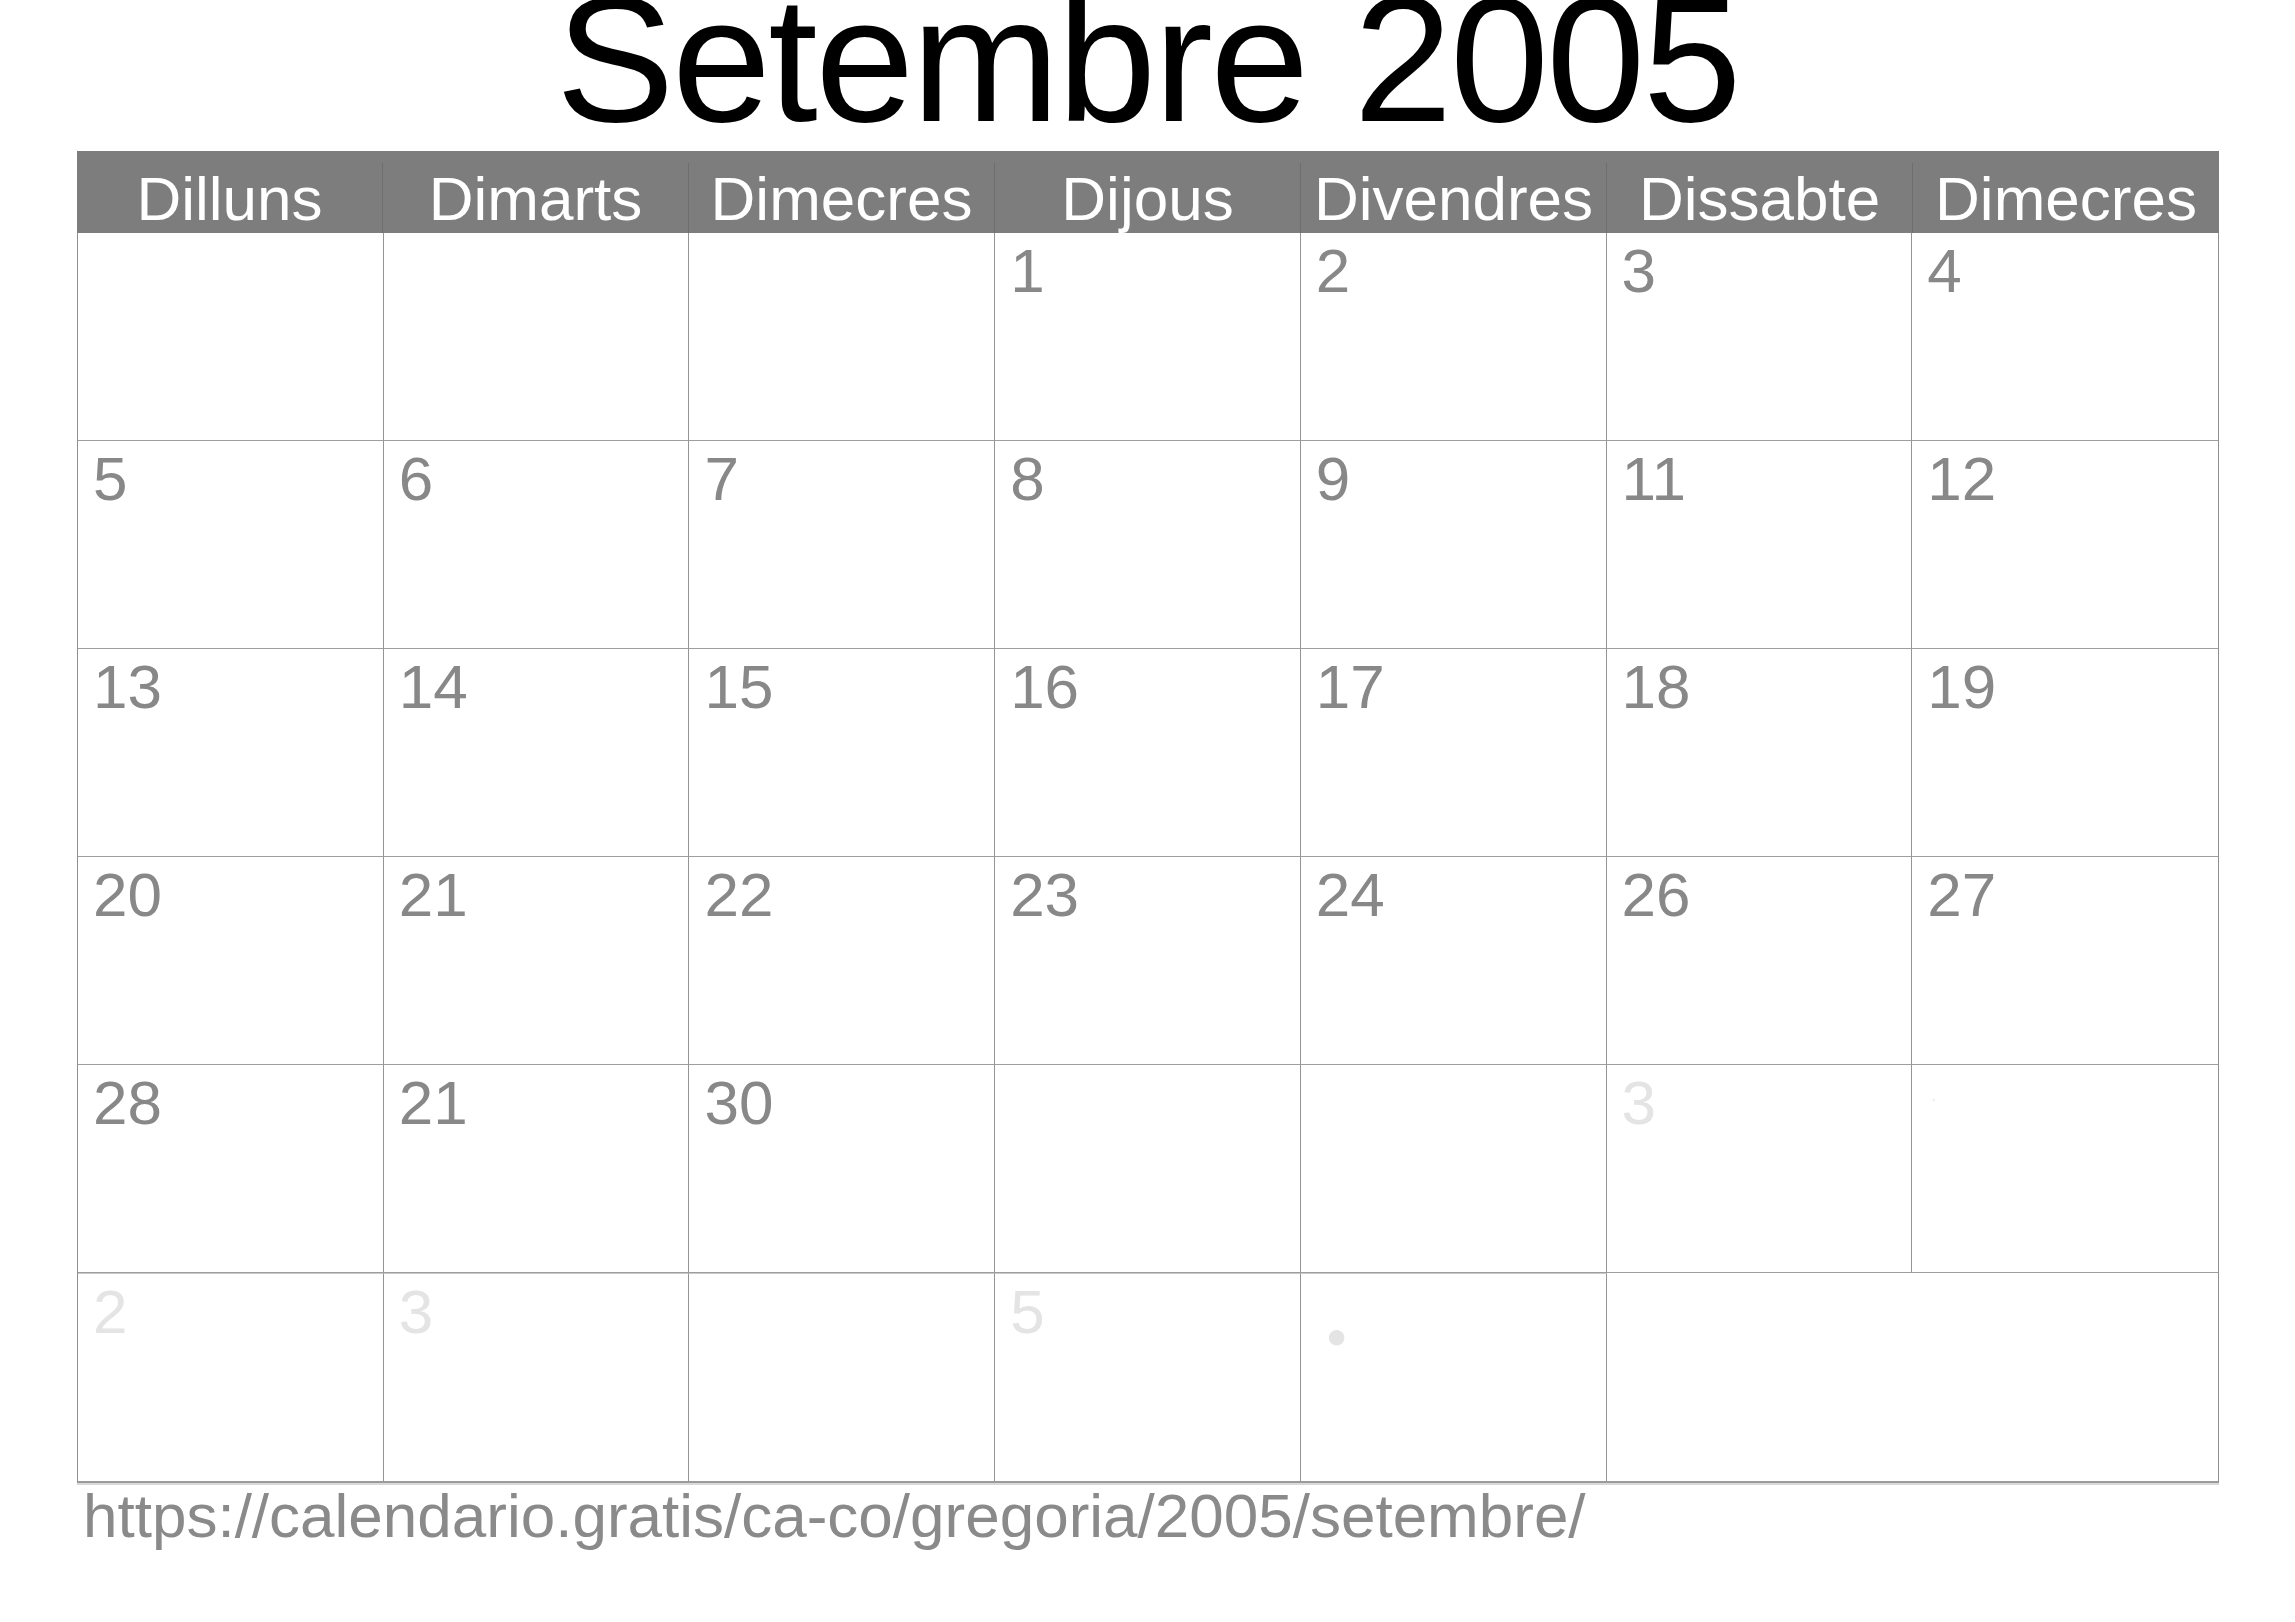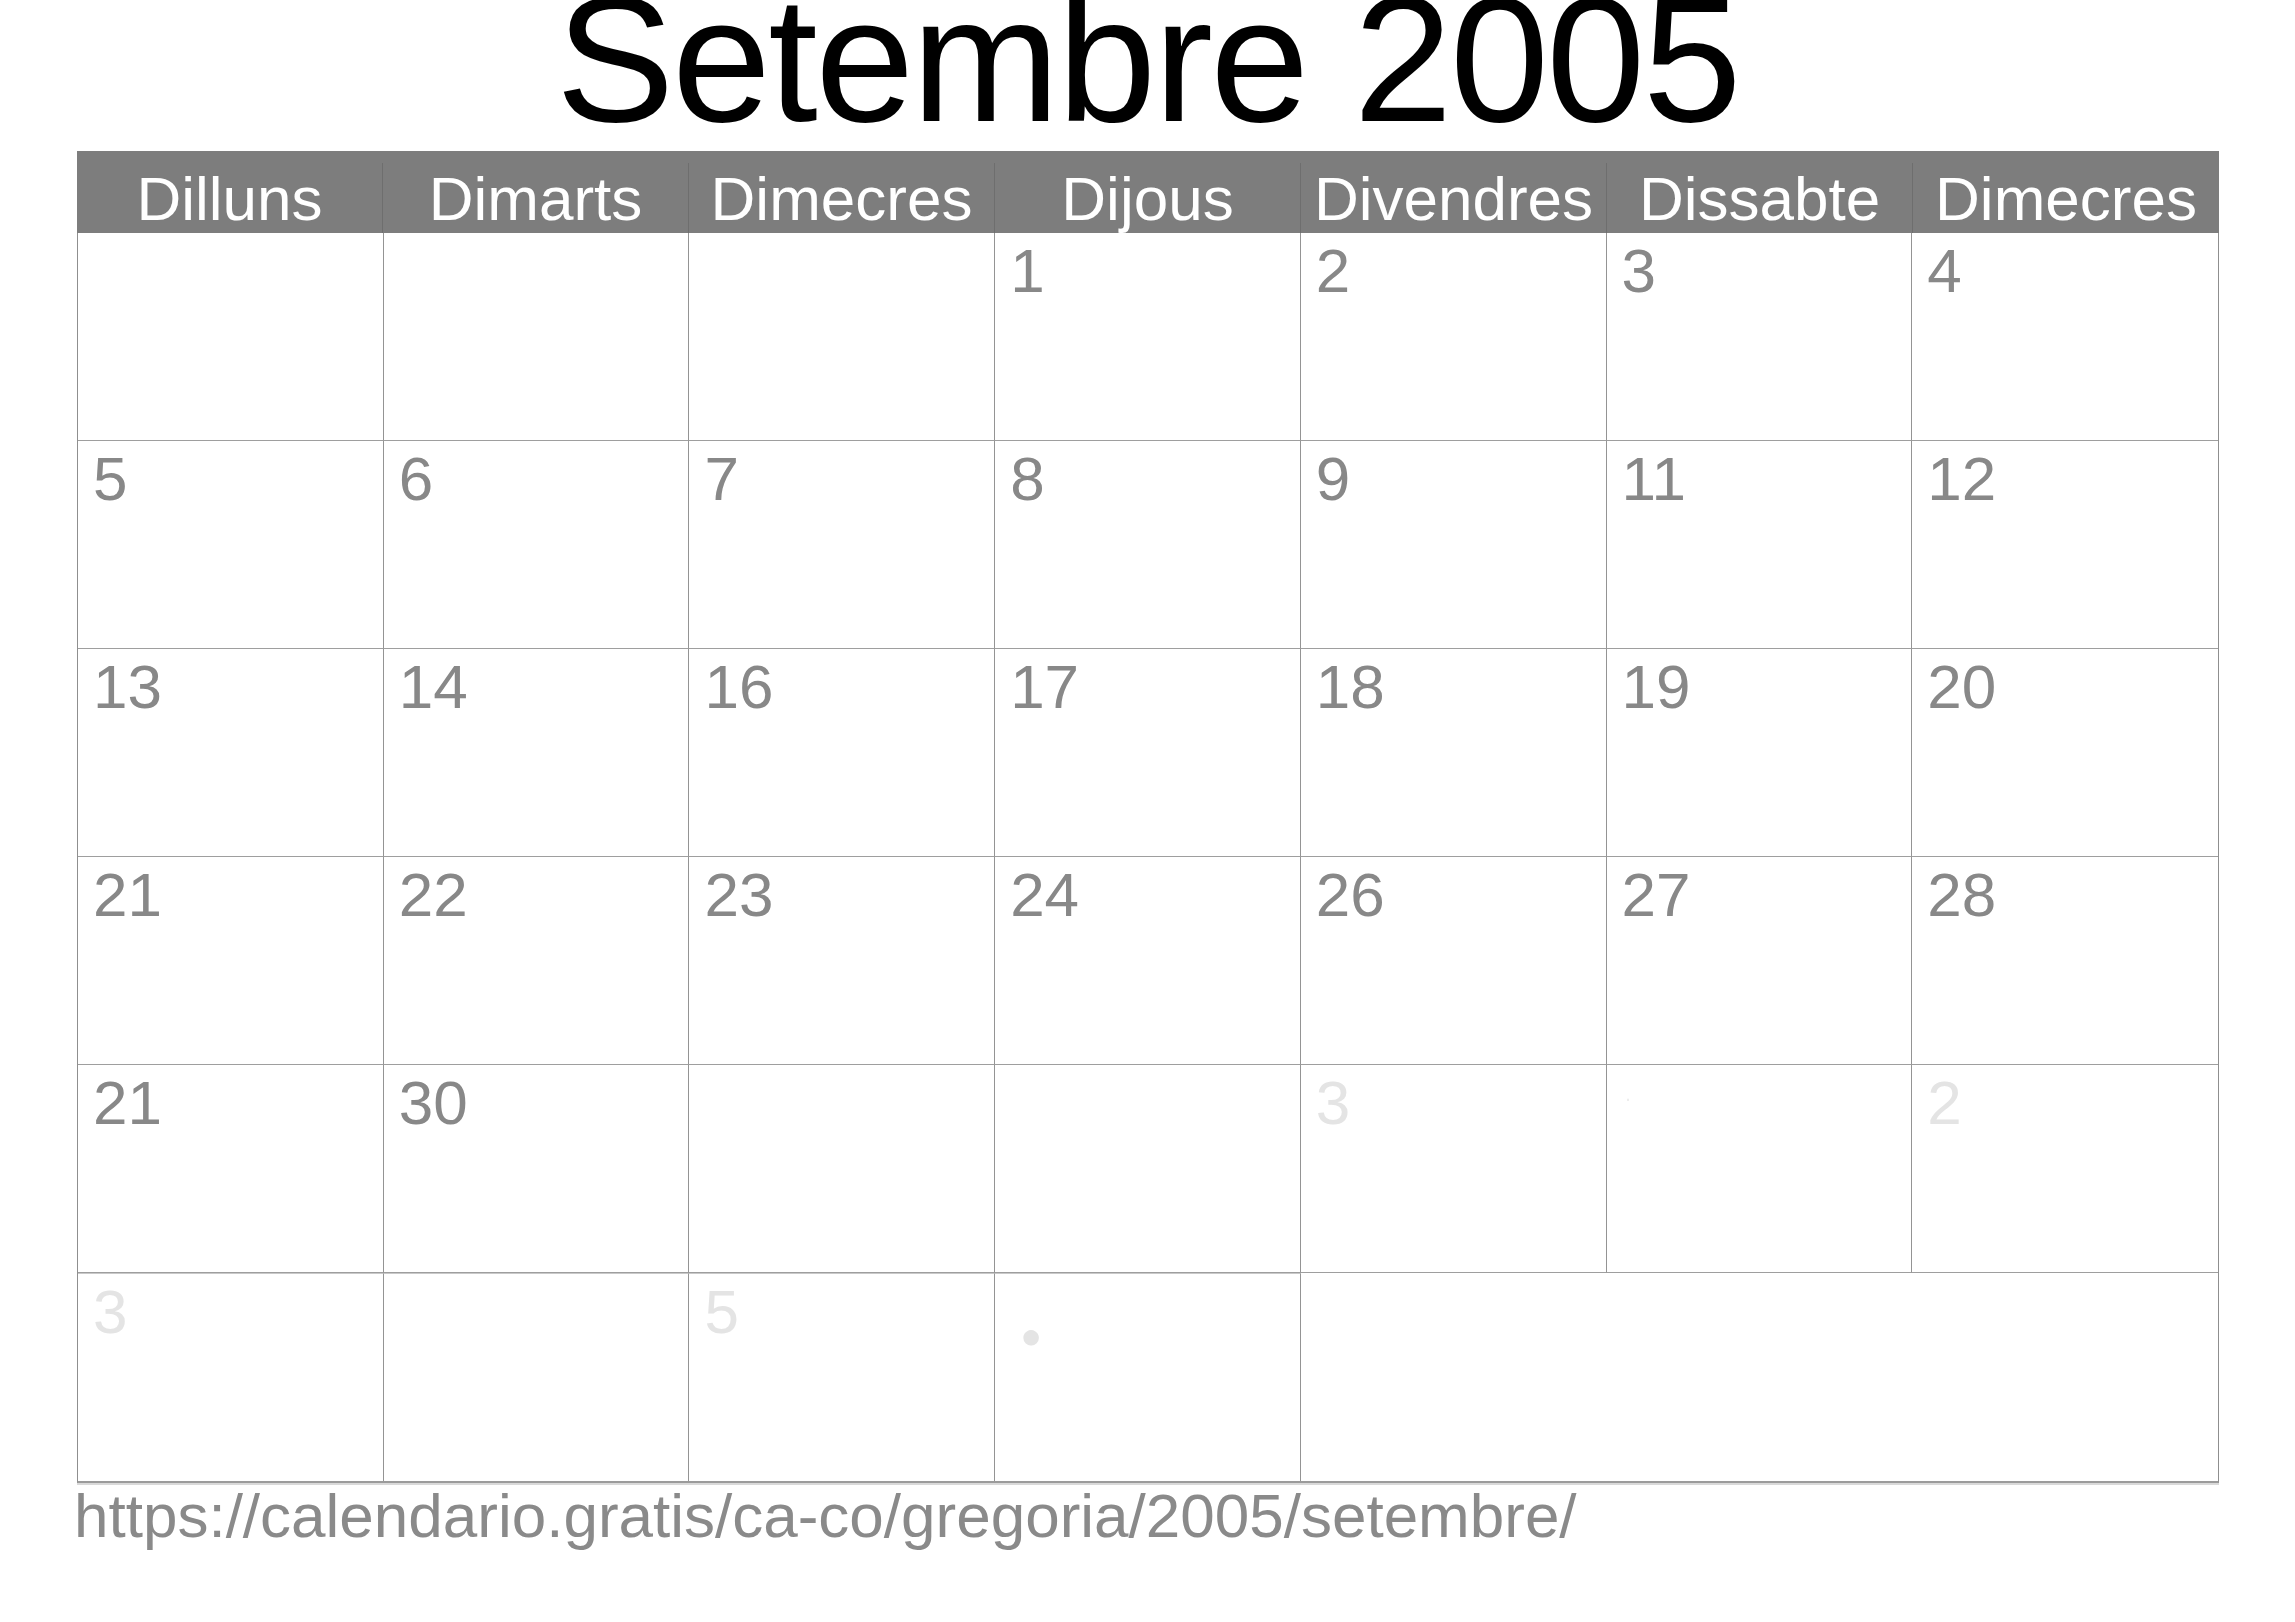--- a/index.html
+++ b/index.html
@@ -74,21 +74,21 @@
   }
 
   .ghost .num, .num.ghost { color: #e4e4e4; }
   .cell-speck { padding: 24px 0 0 18.3px; }
   .cell-speck .num { font-size: 19.6px; color: #ececec; }
   .cell-dot { padding: 44px 0 0 25px; }
   .cell-dot .num { font-size: 36px; color: #e4e4e4; }
 
   .footer {
     position: absolute;
-    left: 74px; top: 1480px;
+    left: 83px; top: 1480px;
     font-size: 62px;
     line-height: 1.15;
     color: #8a8a8a;
     white-space: nowrap;
   }
 </style>
 </head>
 <body>
 
 <div class="title">Setembre 2005</div>
@@ -117,20 +117,21 @@
     <div class="cell"><span class="num">5</span></div>
     <div class="cell"><span class="num">6</span></div>
     <div class="cell"><span class="num">7</span></div>
     <div class="cell"><span class="num">8</span></div>
     <div class="cell"><span class="num">9</span></div>
     <div class="cell"><span class="num">11</span></div>
 
     <div class="cell"><span class="num">12</span></div>
     <div class="cell"><span class="num">13</span></div>
     <div class="cell"><span class="num">14</span></div>
+    <div class="cell"><span class="num">15</span></div>
     <div class="cell"><span class="num">16</span></div>
     <div class="cell"><span class="num">17</span></div>
     <div class="cell"><span class="num">18</span></div>
 
     <div class="cell"><span class="num">19</span></div>
     <div class="cell"><span class="num">20</span></div>
     <div class="cell"><span class="num">21</span></div>
     <div class="cell"><span class="num">22</span></div>
     <div class="cell"><span class="num">23</span></div>
     <div class="cell"><span class="num">24</span></div>

